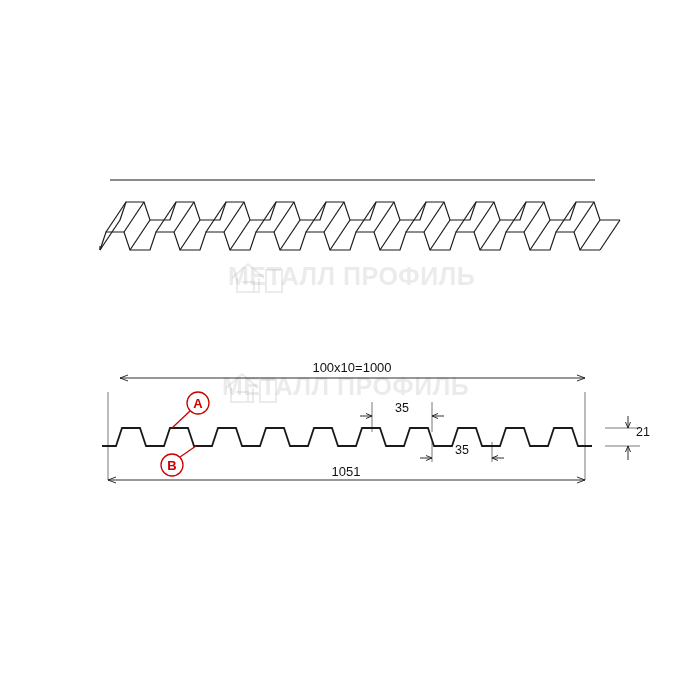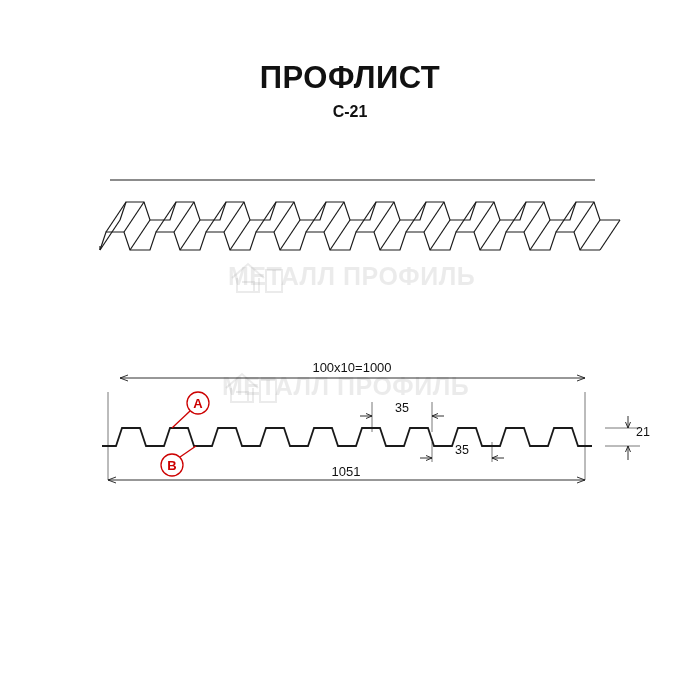--- a/index.html
+++ b/index.html
@@ -84,22 +84,20 @@
   }
   .wm-logo1 { top: 258px; left: 228px; }
   .wm-logo2 { top: 368px; left: 222px; }
   svg { display: block; overflow: visible; }
 </style>
 </head>
 <body>
 
 <div class="page">
 
-  <div class="title">ПРОФЛИСТ</div>
-  <div class="subtitle">С-21</div>
 
   <div class="iso-wrap">
     <svg width="545" height="130" viewBox="0 0 545 130">
       <g fill="none" stroke="#1a1a1a" stroke-width="1.2" stroke-linejoin="miter">
 
         <path d="M30 30 L515 30"></path>
 
         <path d="M20 100
                  L26 82 L44 82 L50 100
                  L70 100 L76 82 L94 82 L100 100

